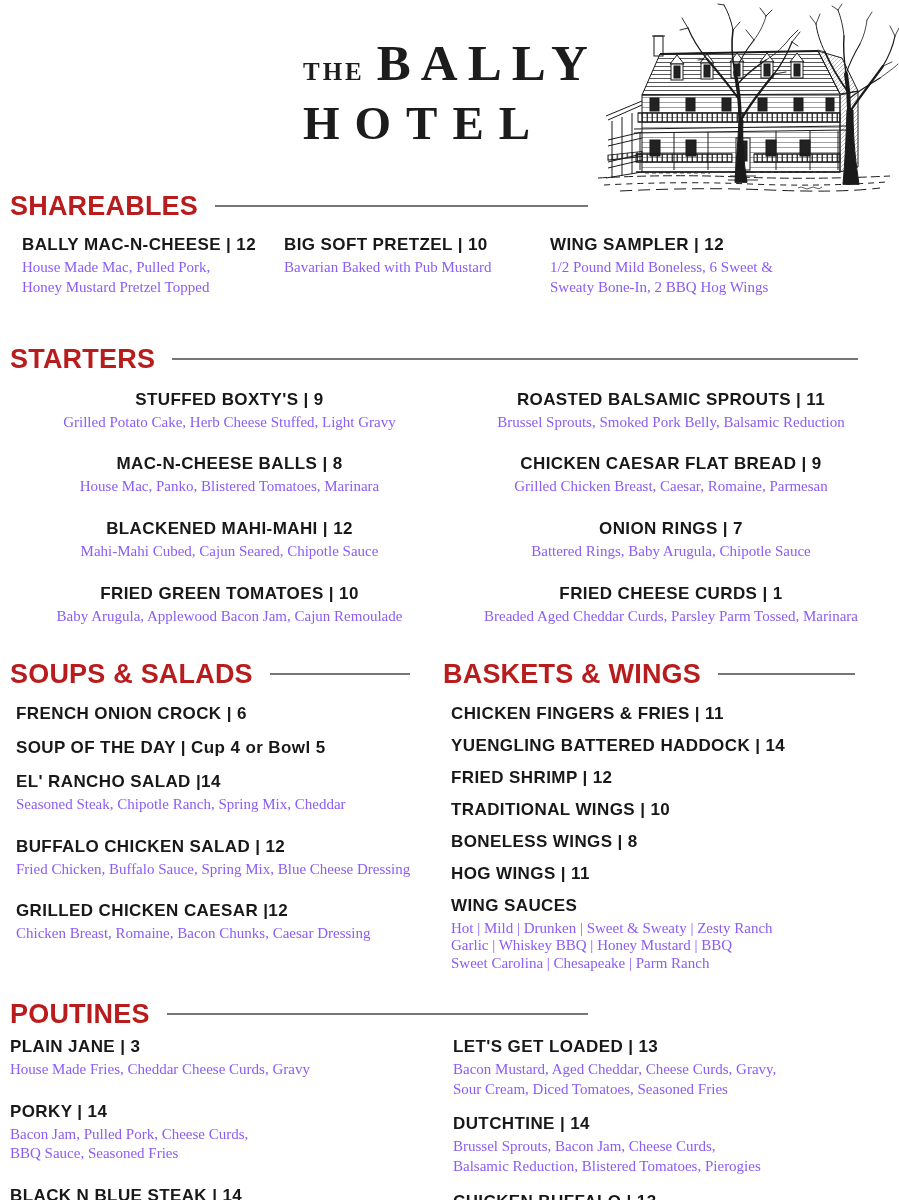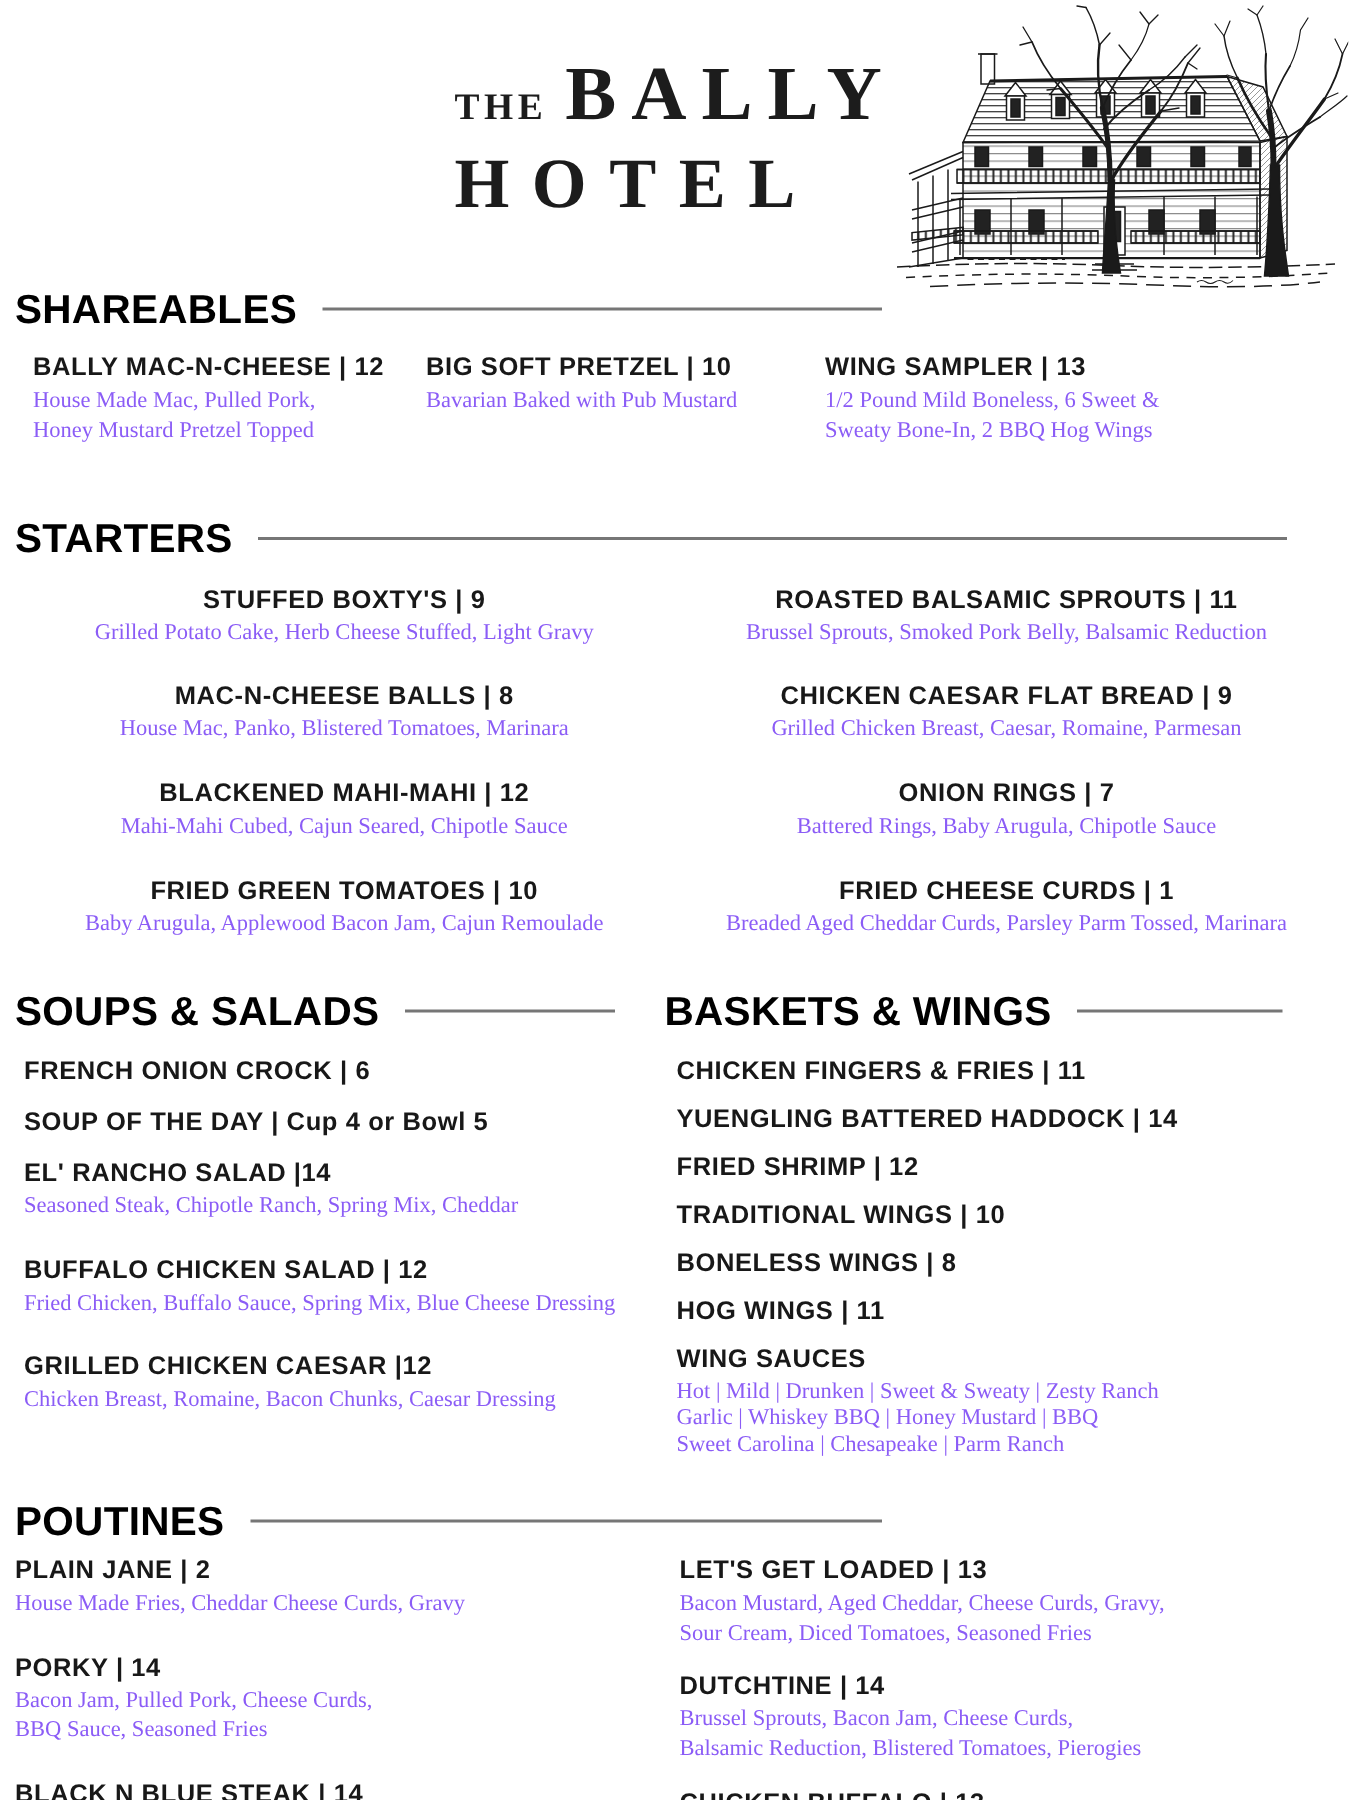--- a/index.html
+++ b/index.html
@@ -19,21 +19,21 @@
   .logo { position: absolute; left: 303px; top: 34px; font-family: "Liberation Serif", serif; color: #1c1c1c; }
   .logo-line1 { display: flex; align-items: baseline; }
   .logo-the { font-size: 25px; font-weight: 700; letter-spacing: 3px; margin-right: 12px; }
   .logo-bally { font-size: 51px; font-weight: 700; letter-spacing: 10px; }
   .logo-hotel { font-size: 47px; font-weight: 700; letter-spacing: 15px; margin-top: 4px; }
   .illustration { position: absolute; right: 0; top: 2px; width: 309px; height: 193px; }
 
   
   .sec-head { display: flex; align-items: center; gap: 17px; }
   .sec-head h2 {
-    margin: 0; font-size: 27px; font-weight: 700; color: #000000;
+    margin: 0; font-size: 27px; font-weight: 700; color: #b91c1c;
     letter-spacing: 0.2px; line-height: 32px; white-space: nowrap;
   }
   .rule { flex: 1; height: 2px; background: #767676; }
   .w-share  { width: 578px; }
   .w-start  { width: 848px; margin-top: 24px; }
   .w-soups  { width: 400px; }
   .w-baskets{ width: 412px; }
   .w-pout   { width: 578px; margin-top: 4px; }
 
   
@@ -218,21 +218,21 @@
       <div class="item">
         <div class="item-name">BALLY MAC-N-CHEESE | 12</div>
         <div class="item-desc">House Made Mac, Pulled Pork,
 Honey Mustard Pretzel Topped</div>
       </div>
       <div class="item">
         <div class="item-name">BIG SOFT PRETZEL | 10</div>
         <div class="item-desc">Bavarian Baked with Pub Mustard</div>
       </div>
       <div class="item">
-        <div class="item-name">WING SAMPLER | 13</div>
+        <div class="item-name">WING SAMPLER | 12</div>
         <div class="item-desc">1/2 Pound Mild Boneless, 6 Sweet &amp;
 Sweaty Bone-In, 2 BBQ Hog Wings</div>
       </div>
     </div>
   </section>
 
   <section>
     <div class="sec-head w-start">
       <h2>STARTERS</h2>
       <div class="rule"></div>
@@ -340,21 +340,21 @@
   </div>
 
   <section>
     <div class="sec-head w-pout">
       <h2>POUTINES</h2>
       <div class="rule"></div>
     </div>
     <div class="two-col pout-grid">
       <div class="col">
         <div class="item">
-          <div class="item-name">PLAIN JANE | 2</div>
+          <div class="item-name">PLAIN JANE | 3</div>
           <div class="item-desc">House Made Fries, Cheddar Cheese Curds, Gravy</div>
         </div>
         <div class="item">
           <div class="item-name">PORKY | 14</div>
           <div class="item-desc">Bacon Jam, Pulled Pork, Cheese Curds,
 BBQ Sauce, Seasoned Fries</div>
         </div>
         <div class="item">
           <div class="item-name">BLACK N BLUE STEAK | 14</div>
 

